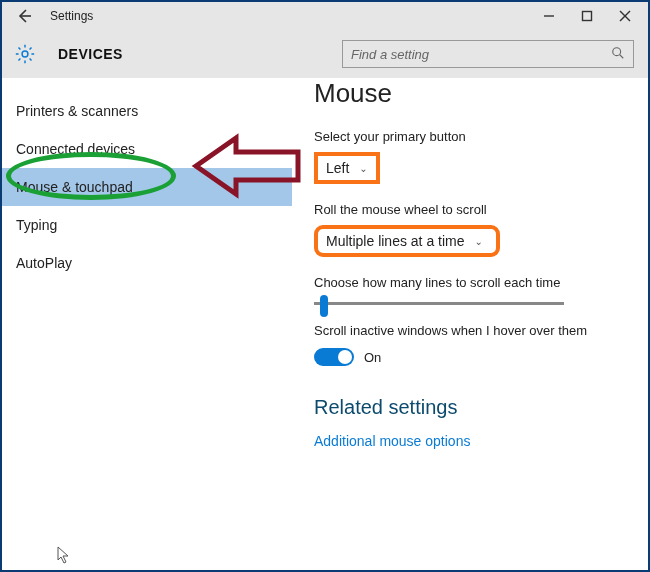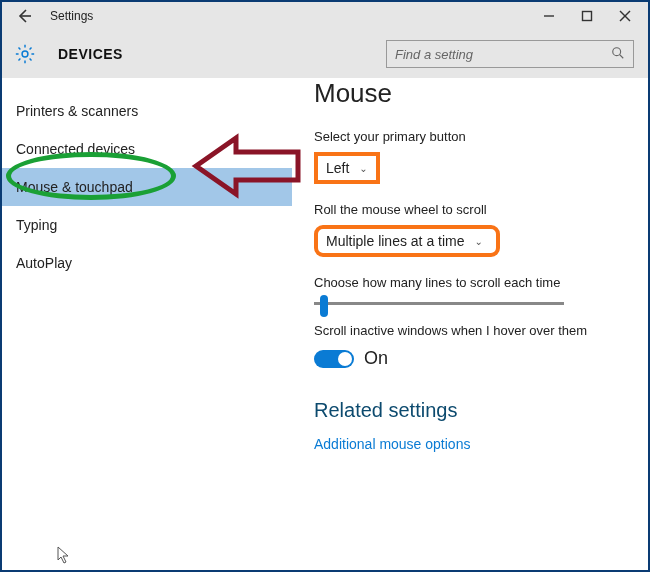--- a/index.html
+++ b/index.html
@@ -24,21 +24,21 @@
   .headerbar {
     height: 48px;
     background: #e6e6e6;
     display:flex; align-items:center;
     padding: 0 14px 0 12px;
   }
   .gear-sec { display:flex; align-items:center; gap:22px; }
   .devices-label { font-weight:600; font-size:14px; letter-spacing:0.5px; color:#111;}
   .search-wrap { margin-left:auto; }
   .search-box {
-    width: 248px; height: 28px;
+    width: 292px; height: 28px;
     border: 1px solid #999; background:#e6e6e6;
     display:flex; align-items:center; padding:0 8px;
     font-size:13px; color:#666; font-style:italic;
     position:relative;
   }
   .search-box .sicon { margin-left:auto; font-style:normal; color:#555; font-size:13px;}
   .body {
     flex:1; display:flex; background:#fff; overflow:hidden;
   }
   .sidebar {
@@ -74,21 +74,21 @@
     width:8px; height:22px; border-radius:4px; background:#0a7bd4;
   }
   .toggle-row { display:flex; align-items:center; gap:10px; margin-top:10px;}
   .toggle {
     width:40px; height:18px; border-radius:9px; background:#0a7bd4;
     position:relative;
   }
   .toggle .knob {
     position:absolute; right:2px; top:2px; width:14px; height:14px; border-radius:50%; background:#fff;
   }
-  .toggle-text { font-size:18px; color:#222;}
+  .toggle-text { font-size:13px; color:#222;}
   .h-related { font-size:20px; font-weight:400; margin-top:30px; color:#0c4a6e;}
   .link { color:#0a7bd4; font-size:14px; margin-top:14px; display:block;}
   
   .annot-circle {
     position:absolute; pointer-events:none;
     border: 5px solid #1aa035; border-radius:50%;
     width:170px; height:48px;
     left: 4px; top: 150px;
   }
   .annot-arrow {

